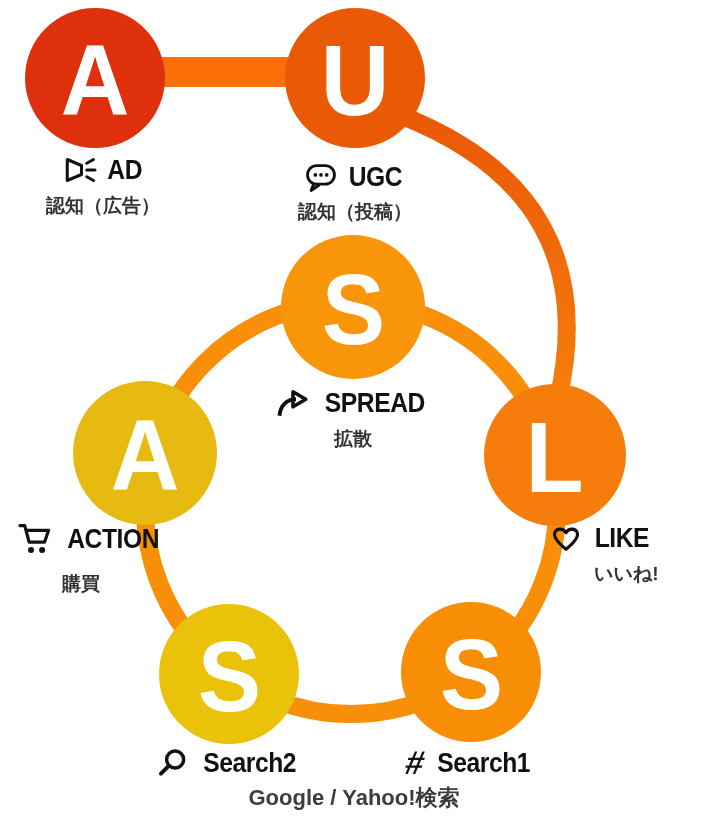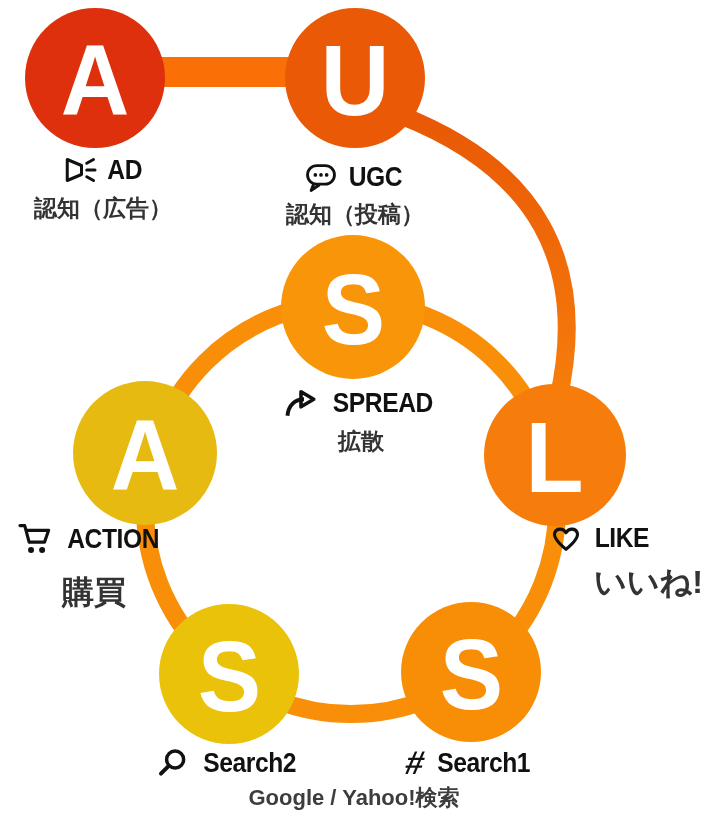--- a/index.html
+++ b/index.html
@@ -18,22 +18,22 @@
   }
   .label { position:absolute; z-index:2; display:flex; flex-direction:column; align-items:center; gap:5px; }
   .label.left-align { align-items:flex-start; }
   .row { display:flex; align-items:center; gap:7px; }
   .icon { display:flex; align-items:center; justify-content:center; }
   .icon svg { display:block; }
   .en {
     font-size:28px; font-weight:700; color:#111111; letter-spacing:-0.5px;
     display:inline-block; transform:scaleX(0.88); white-space:nowrap;
   }
-  .jp { font-size:23px; font-weight:700; color:#333333; white-space:nowrap; }
-  .jp.big { font-size:32px; }
+  .jp { font-size:19px; font-weight:700; color:#333333; white-space:nowrap; }
+  .jp.big { font-size:19px; }
   .indent { margin-left:46px; }
   .hash {
     font-size:33px; font-weight:700; color:#111111; line-height:1;
     display:inline-block; transform:skewX(-12deg);
   }
   .footer {
     position:absolute; left:0; top:783px; width:708px; z-index:2;
     display:flex; justify-content:center; gap:26px;
     font-size:22px; font-weight:700; color:#3d3d3d; white-space:nowrap;
   }
@@ -105,21 +105,21 @@
           <circle cx="8" cy="10.5" r="1.3" fill="#111"></circle>
           <circle cx="12" cy="10.5" r="1.3" fill="#111"></circle>
           <circle cx="16" cy="10.5" r="1.3" fill="#111"></circle>
         </svg>
       </span>
       <span class="en">UGC</span>
     </div>
     <span class="jp">認知（投稿）</span>
   </div>
 
-  <div class="label" style="left:266px; top:385px; width:190px;">
+  <div class="label" style="left:258px; top:385px; width:190px;">
     <div class="row">
       <span class="icon">
         <svg width="36" height="36" viewBox="0 0 24 24">
           <path d="M3 20.5 C3.5 13.5 8 9.5 14 9.5" fill="none" stroke="#111" stroke-width="2.6"></path>
           <path d="M12 4.5 L20.5 9.5 L12 14.5 z" fill="none" stroke="#111" stroke-width="2.4" stroke-linejoin="round"></path>
         </svg>
       </span>
       <span class="en">SPREAD</span>
     </div>
     <span class="jp">拡散</span>

